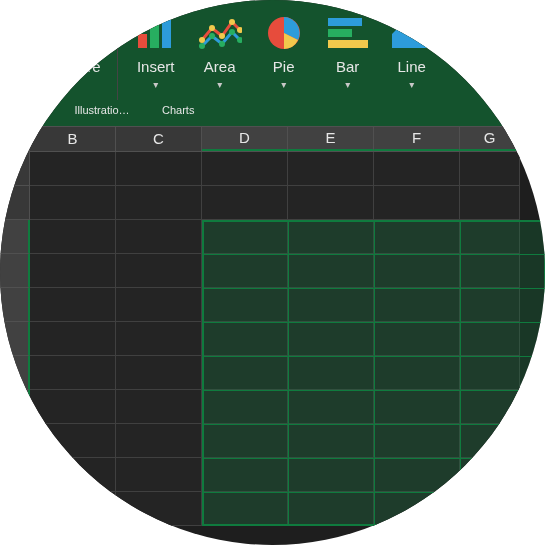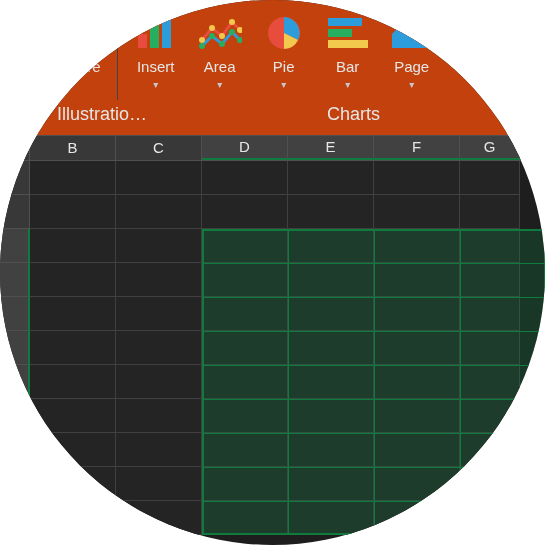--- a/index.html
+++ b/index.html
@@ -34,21 +34,21 @@
     font-size: 18px;
   }
   .tab {
     padding: 4px 2px 6px 2px;
   }
   .tab.active {
     border-bottom: 3px solid #e6e6e6;
   }
   
   .ribbon {
-    background: #c2410c;
+    background: #14532d;
     padding: 10px 0 6px 0;
     position: relative;
   }
   .groups {
     display: flex;
     align-items: flex-start;
   }
   .rib-item {
     display: flex;
     flex-direction: column;
@@ -71,26 +71,26 @@
     margin-top: -2px;
   }
   .vsep {
     width: 1px;
     height: 90px;
     background: #444;
     margin: 0 6px;
   }
   .group-labels {
     display: flex;
-    font-size: 18px;
+    font-size: 11px;
     color: #e6e6e6;
     padding: 4px 0 4px 0;
   }
   .glabel-illus { width: 162px; text-align: center; padding-left: 42px; overflow: hidden; white-space: nowrap; text-overflow: ellipsis;}
-  .glabel-charts { flex: 1; text-align: center; }
+  .glabel-charts { flex: 1; text-align: left; }
   
   .col-headers {
     display: flex;
     background: #383838;
     border-top: 1px solid #505050;
     border-bottom: 1px solid #505050;
     height: 26px;
   }
   .rowhead-corner {
     width: 30px;
@@ -230,21 +230,21 @@
           <span>Bar</span>
           <span class="drop">▾</span>
         </div>
 
         <div class="rib-item">
           <div class="rib-icon">
             <svg width="44" height="38" viewBox="0 0 44 38">
               <path d="M2 34 L2 20 L14 8 L26 18 L38 6 L44 14 L44 34 Z" fill="#2d9cdb"></path>
             </svg>
           </div>
-          <span>Page</span>
+          <span>Line</span>
           <span class="drop">▾</span>
         </div>
 
       </div>
       <div class="group-labels">
         <div class="glabel-illus">Illustratio…</div>
         <div class="glabel-charts">Charts</div>
       </div>
     </div>
 

